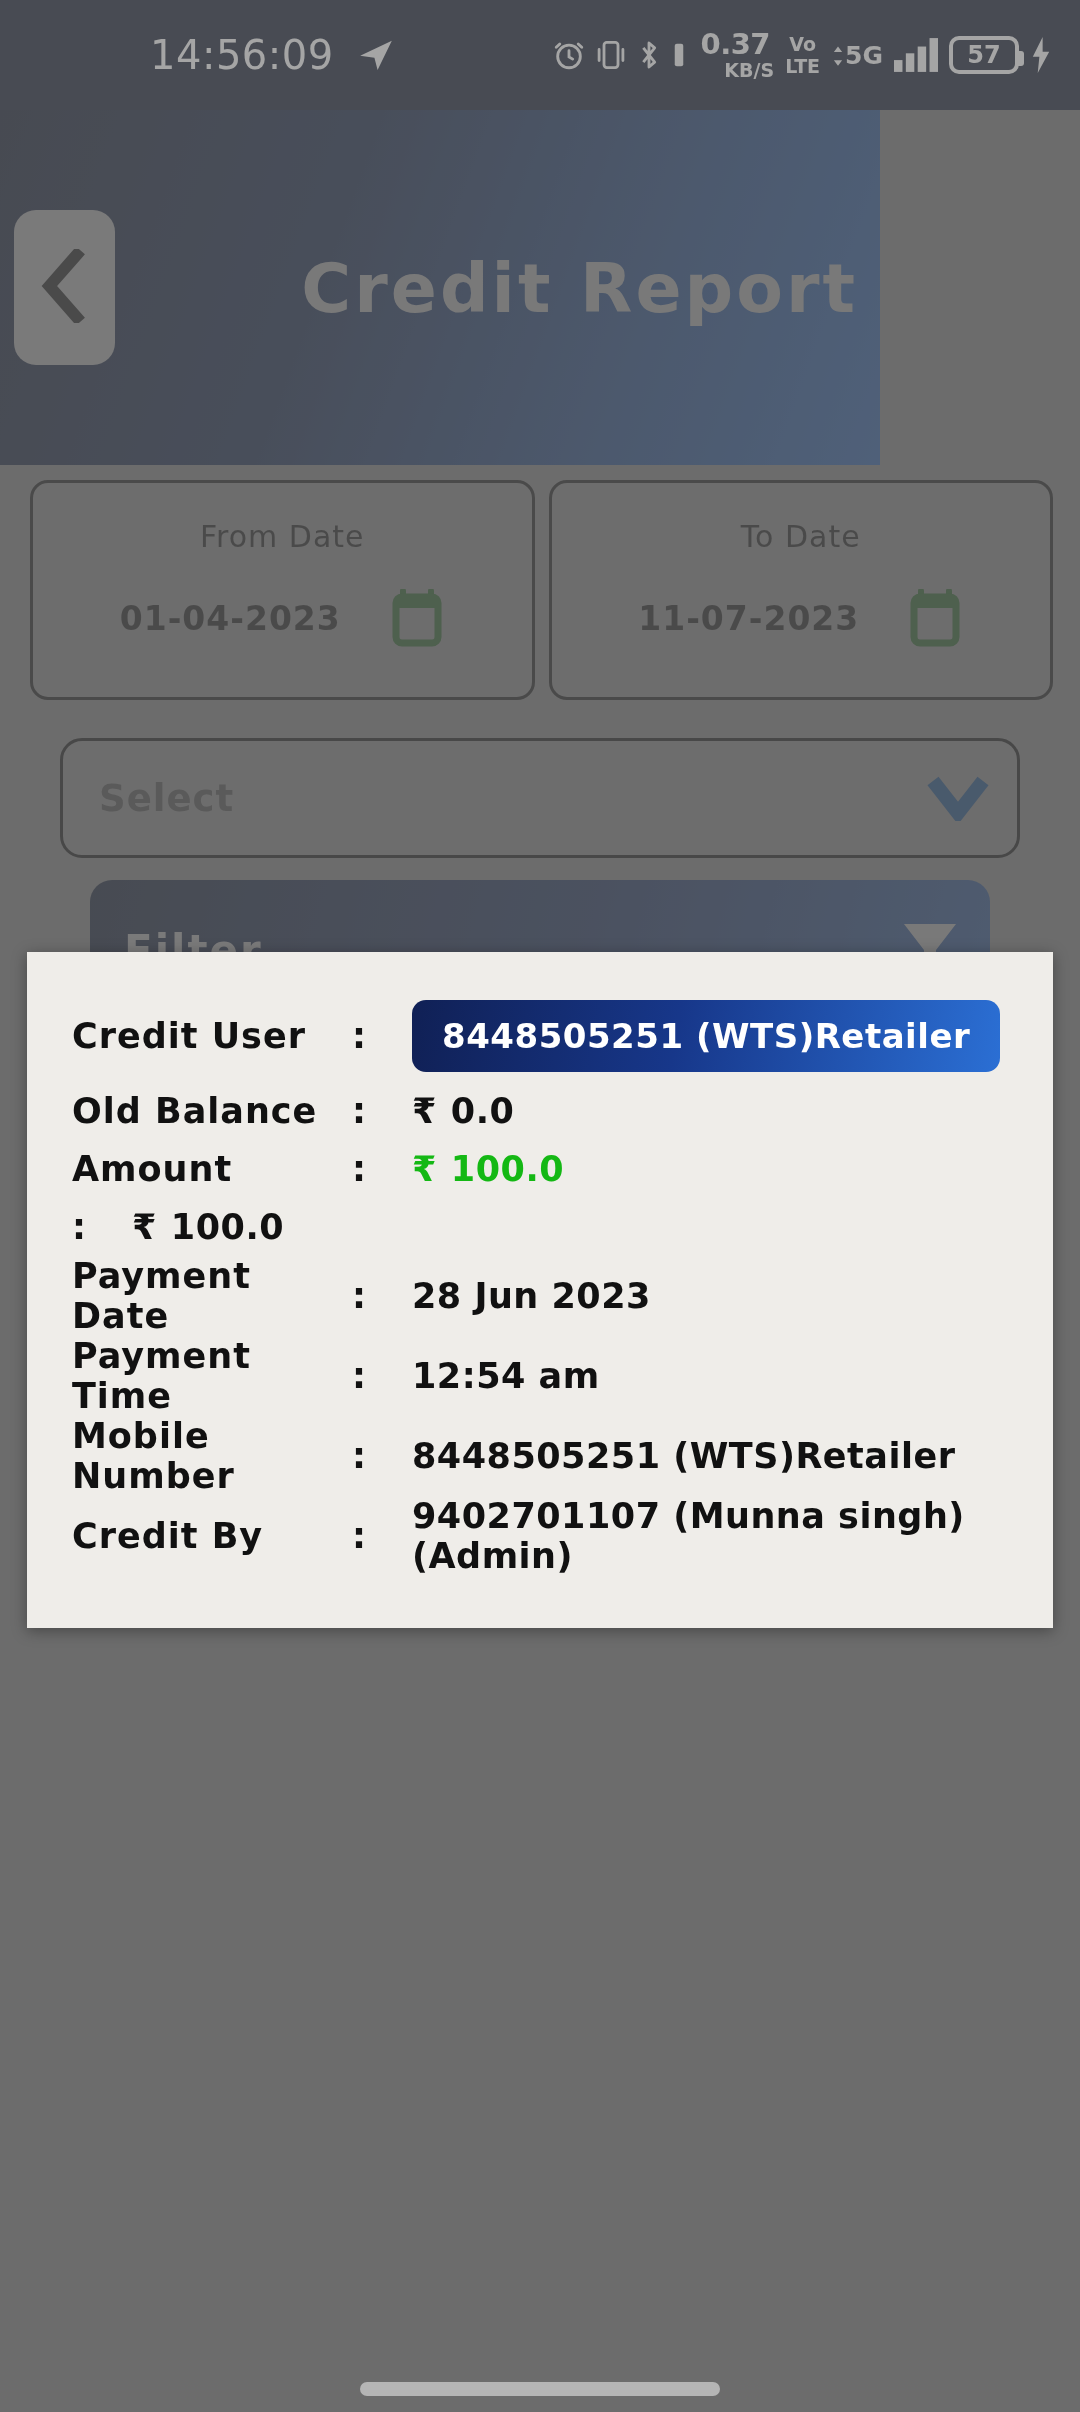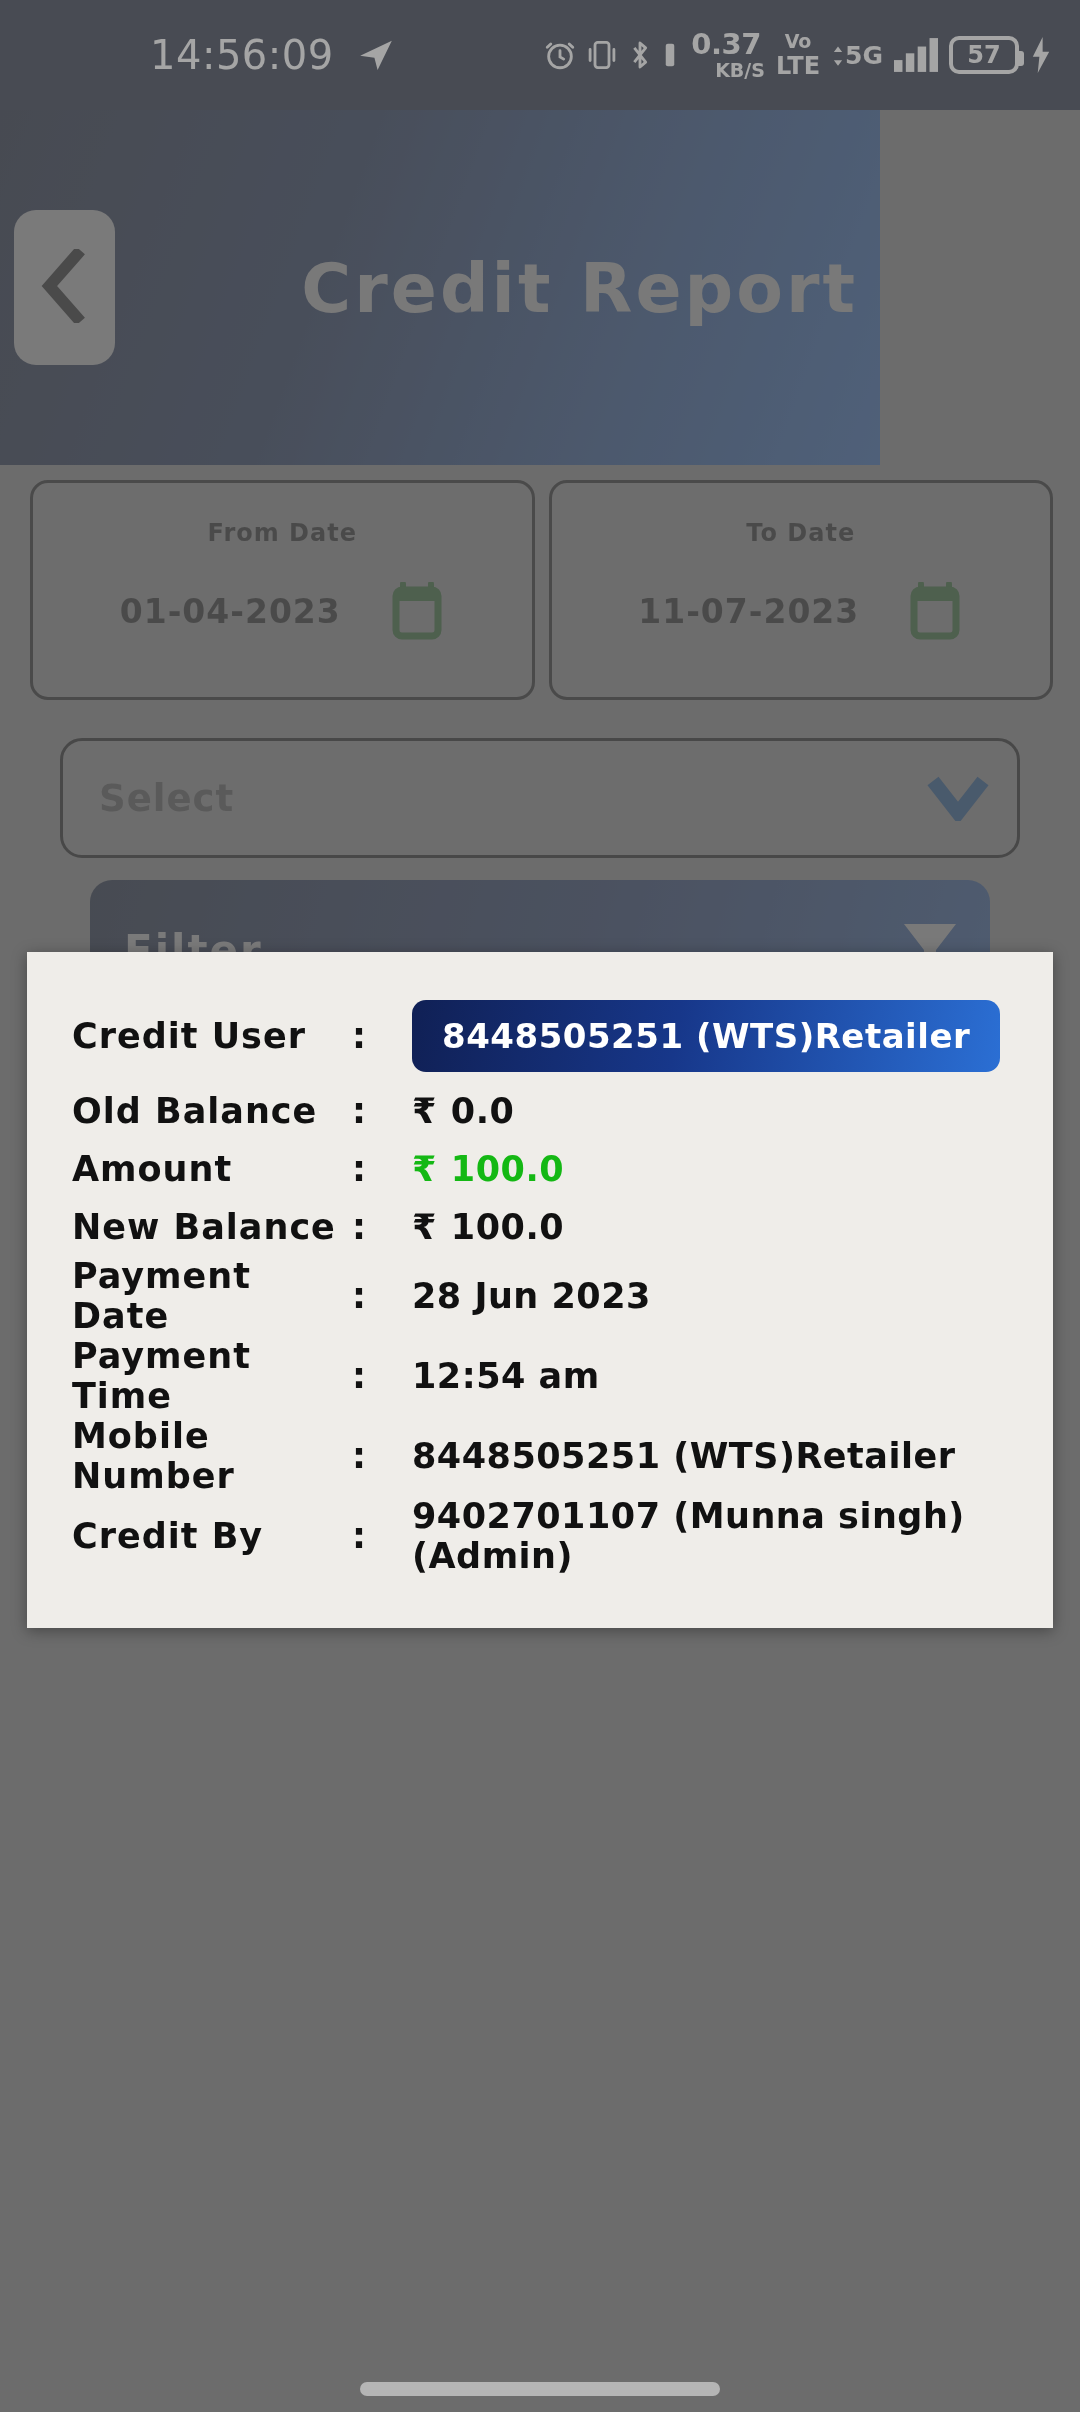--- a/index.html
+++ b/index.html
@@ -44,21 +44,21 @@
     display:flex; flex-direction:column; align-items:center;
     line-height:1; color:#fff;
   }
   #netspeed .rate { font-size:29px; font-weight:700; letter-spacing:-0.5px; }
   #netspeed .unit { font-size:19px; font-weight:700; margin-top:2px;margin-left:28px; }
   #volte {
     display:flex; flex-direction:column; align-items:center;
     line-height:1; color:#fff; font-weight:700;
   }
   #volte .l1 { font-size:19px; }
-  #volte .l2 { font-size:24px; margin-top:3px; }
+  #volte .l2 { font-size:19px; margin-top:3px; }
   #netgen {
     display:flex; align-items:flex-start; color:#fff;
     font-size:25px; font-weight:700; line-height:1;
   }
   #battery {
     width:70px; height:38px; border:4px solid #fff; border-radius:10px;
     display:flex; align-items:center; justify-content:center;
     position:relative;
   }
   #battery:after {
@@ -98,21 +98,21 @@
   }
   .date-card {
     flex:1; height:220px;
     border:3px solid #111; border-radius:18px;
     background:rgba(255,255,255,0.02);
     display:flex; flex-direction:column; align-items:center;
     justify-content:flex-start; padding-top:36px;
     position:relative;
   }
   .date-label {
-    font-size:24px; font-weight:700; color:#121212;
+    font-size:30px; font-weight:400; color:#121212;
     letter-spacing:1px;
   }
   .date-value-row {
     margin-top:35px; width:100%;
     display:flex; align-items:center; justify-content:center; gap:48px;
   }
   .date-value {
     font-size:33px; font-weight:700; color:#121212; letter-spacing:1px;
   }
   .cal-ico { display:block; }
@@ -373,21 +373,20 @@
   <div class="detail-row">
     <span class="d-label">Amount</span>
     <span class="d-colon">:</span>
     <span class="d-value green">
       <span class="rupee">₹</span>
       <span>100.0</span>
     </span>
   </div>
 
   <div class="detail-row">
-    <span class="d-label">New Balance</span>
     <span class="d-colon">:</span>
     <span class="d-value">
       <span class="rupee">₹</span>
       <span>100.0</span>
     </span>
   </div>
 
   <div class="detail-row">
     <span class="d-label">Payment Date</span>
     <span class="d-colon">:</span>

